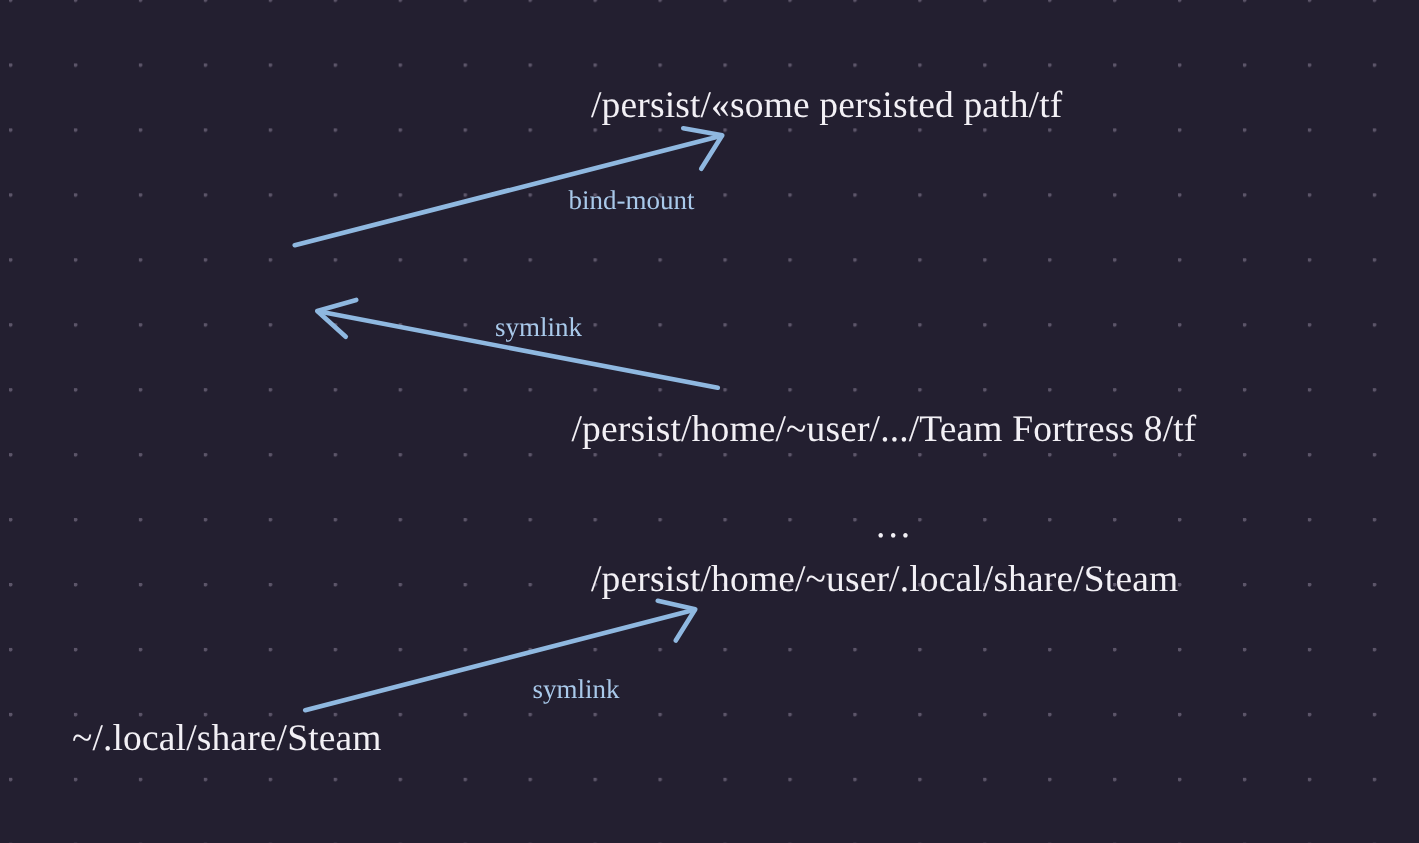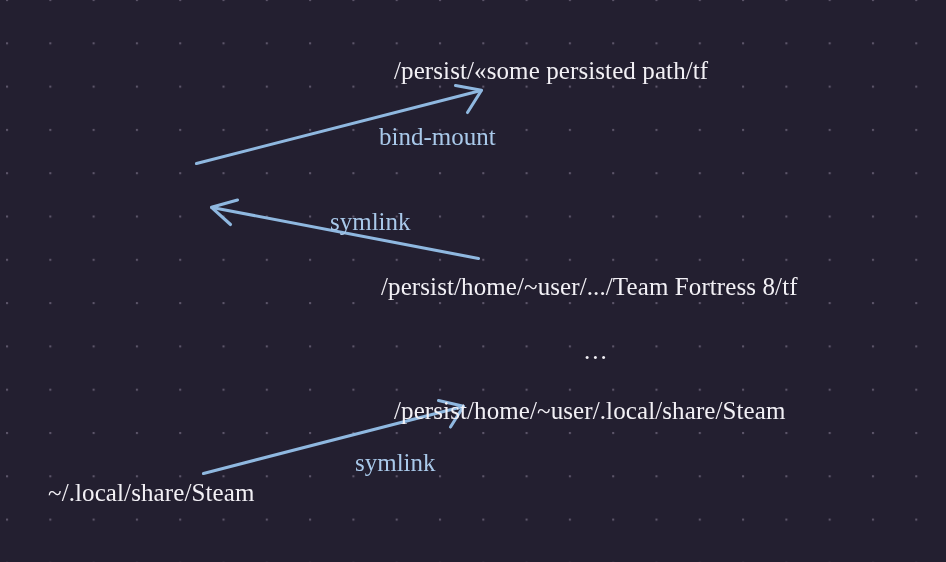--- a/index.html
+++ b/index.html
@@ -26,21 +26,21 @@
     white-space: nowrap;
     color: #f2f0f5;
     font-size: 25px;
     line-height: 1;
     letter-spacing: 0.1px;
   }
   .edge-label {
     position: absolute;
     white-space: nowrap;
     color: #a9c9ea;
-    font-size: 25px;
+    font-size: 18px;
     line-height: 1;
   }
   .ellipsis {
     position: absolute;
     white-space: nowrap;
     color: #f2f0f5;
     font-size: 25px;
     line-height: 1;
     letter-spacing: 2px;
   }
@@ -88,19 +88,19 @@
 
   <div class="edge-label" style="left:379px; top:124px;">bind-mount</div>
 
 
   <div class="edge-label" style="left:330px; top:209px;">symlink</div>
 
   <div class="node" style="left:381px; top:274px;">/persist/home/~user/.../Team Fortress 8/tf</div>
 
   <div class="ellipsis" style="left:584px; top:338px;">...</div>
 
-  <div class="node" style="left:394px; top:374px;margin-top:24px;">/persist/home/~user/.local/share/Steam</div>
+  <div class="node" style="left:394px; top:374px;">/persist/home/~user/.local/share/Steam</div>
 
   <div class="edge-label" style="left:355px; top:450px;">symlink</div>
 
   <div class="node" style="left:48px; top:480px;">~/.local/share/Steam</div>
 
 </div>
 
 </body></html>

